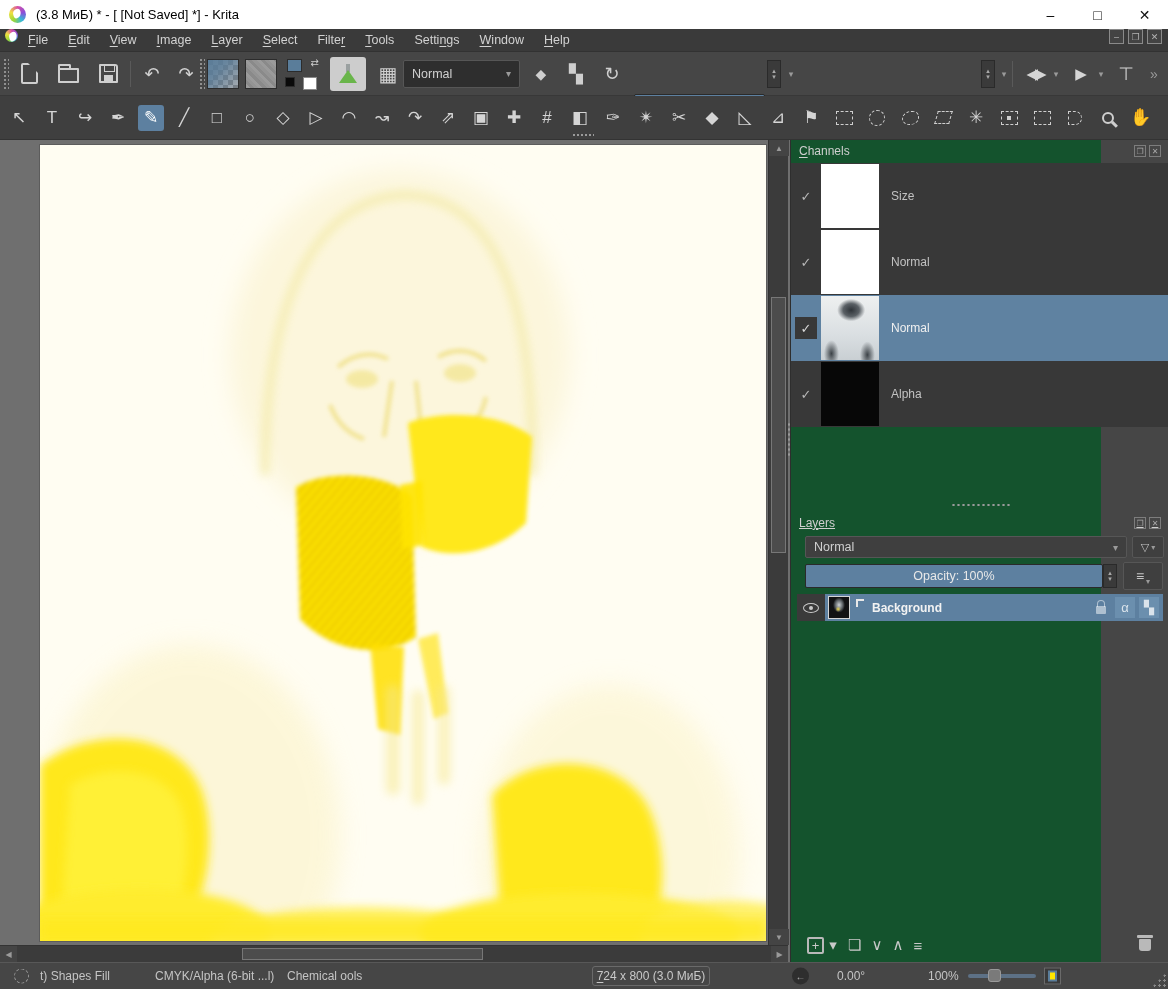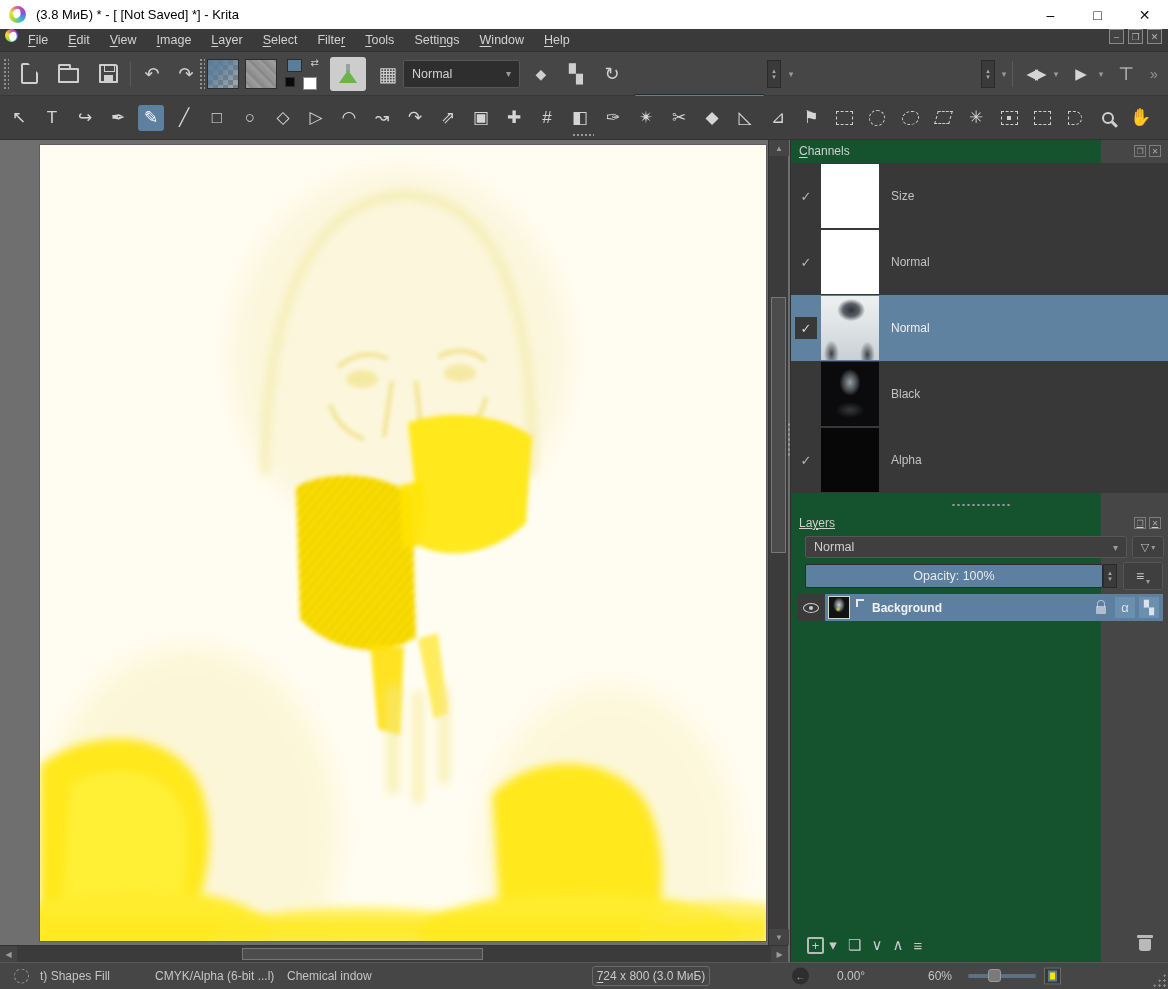--- a/index.html
+++ b/index.html
@@ -491,25 +491,20 @@
             <span class="chk">✓</span>
             <div class="chthumb th-white"></div>
             <span class="chlbl">Normal</span>
           </div>
           <div class="chrow sel">
             <span class="chk">✓</span>
             <div class="chthumb th-figure_light"></div>
             <span class="chlbl">Normal</span>
           </div>
           <div class="chrow">
-            <span class="chk"></span>
-            <div class="chthumb th-figure_dark"></div>
-            <span class="chlbl">Black</span>
-          </div>
-          <div class="chrow">
             <span class="chk">✓</span>
             <div class="chthumb th-black"></div>
             <span class="chlbl">Alpha</span>
           </div>
         </div>
     </div>
 
     <div class="splitter-dots"></div>
 
     <div class="layers">
@@ -564,25 +559,25 @@
         <span class="lbtn">≡</span>
         <span class="i-trash"></span>
       </div>
     </div>
   </div>
 
   <div class="statusbar">
     <span class="sel-ind"></span>
     <span class="st-hint">t) Shapes Fill</span>
     <span class="st-profile">CMYK/Alpha (6-bit ...l)</span>
-    <span class="st-proof">Chemical indow</span>
+    <span class="st-proof">Chemical ools</span>
     <span class="size-btn"><u>7</u>24 x 800 (3.0 МиБ)</span>
     <span class="rot-ic">←</span>
     <span class="st-angle">0.00°</span>
-    <span class="st-zoom">60%</span>
+    <span class="st-zoom">100%</span>
     <span class="zoom-slider">
         <span class="zthumb"></span>
       </span>
     <span class="canvas-only-btn">
         <span class="pg"></span>
       </span>
     <span class="grip-corner"></span>
   </div>
 
 </div>

